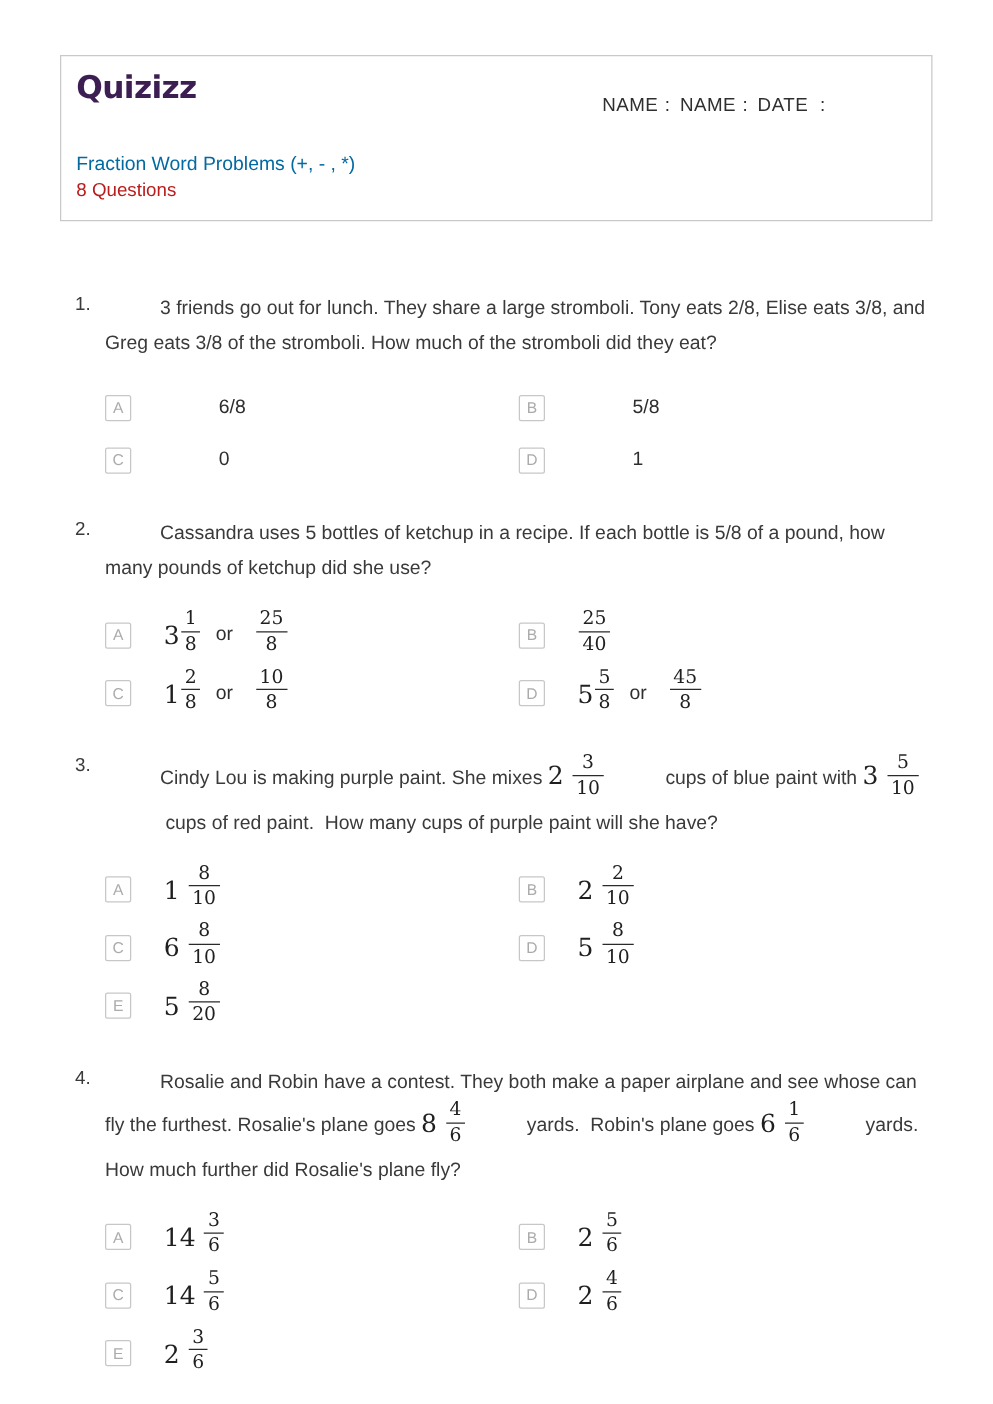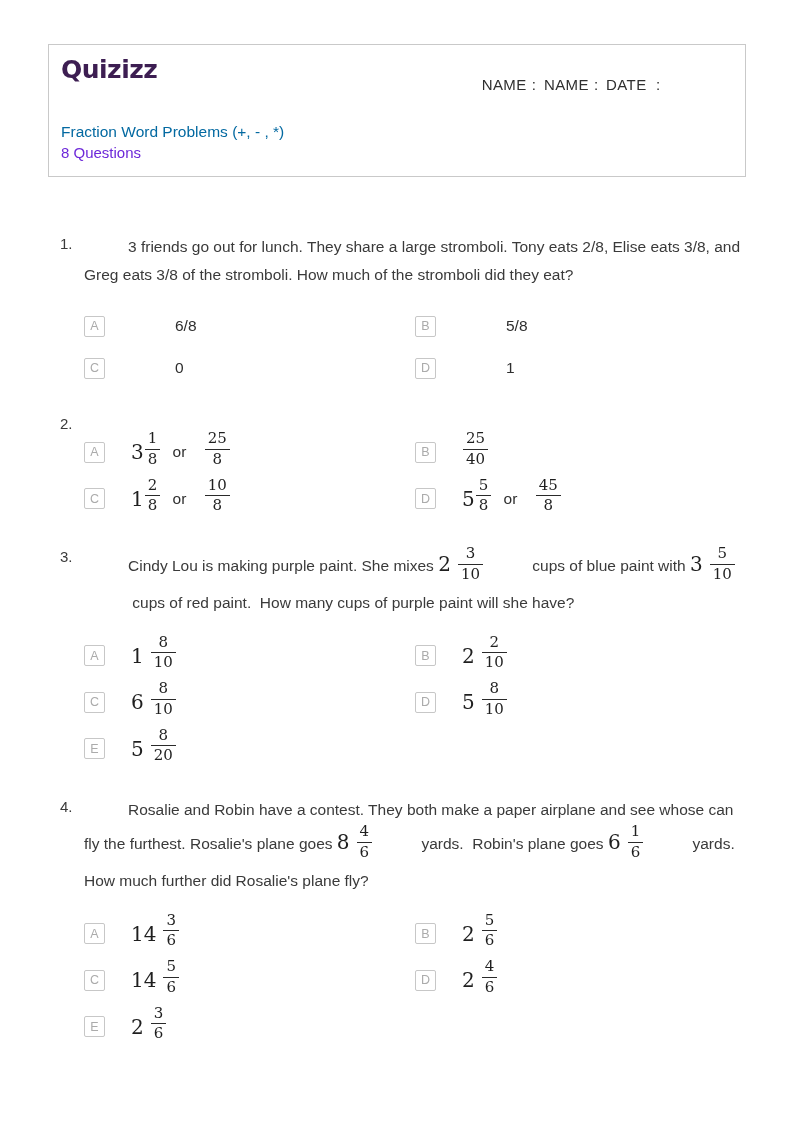--- a/index.html
+++ b/index.html
@@ -19,21 +19,21 @@
     padding:12px 12px 13px 12px;
   }
   .header-left { display:flex; flex-direction:column; justify-content:space-between; }
   .logo {
     font-family:"DejaVu Sans", sans-serif;
     font-weight:700; font-size:25px; letter-spacing:-0.5px;
     color:#3d1e52; line-height:1;
   }
   .title-block { line-height:1.35; }
   .quiz-title { font-size:15.5px; color:#0369a1; }
-  .quiz-subtitle { font-size:15px; color:#6d28d9; }
+  .quiz-subtitle { font-size:15px; color:#b91c1c; }
   .header-right { width:316px; display:flex; flex-direction:row; justify-content:center; padding:4px 0 2px 0; }
   .field-row { display:flex; align-items:flex-end; height:32px; }
   .field-label { width:50px; font-size:15px; color:#2f2f2f; letter-spacing:0.4px; }
   .field-colon { font-size:15px; color:#2f2f2f; margin-right:8px; }
   .field-line { flex:1; border-bottom:1px solid #c3c3c3; height:22px; }
 
   
   .questions { margin-top:56px; }
   .question { display:flex; align-items:flex-start; margin-bottom:24px; }
   .qnum { width:36px; flex:none; font-size:15px; color:#3a3a3a; padding-top:2px; padding-left:12px; }
@@ -130,20 +130,21 @@
               <span class="opt-content">
                 <span class="qt">1</span>
               </span>
             </div>
           </div>
         </div>
       </div>
       <div class="question">
         <div class="qnum">2.</div>
         <div class="qbody">
+          <div class="qtext"><span class="qt">Cassandra uses 5 bottles of ketchup in a recipe. If each bottle is 5/8 of a pound, how many pounds of ketchup did she use?</span></div>
           <div class="options">
             <div class="opt-row">
               <span class="opt-letter">A</span>
               <span class="opt-content">
                 <span class="math-int">3</span>
                 <span class="frac">
                   <span class="num">1</span>
                   <span class="den">8</span>
                 </span>
                 <span class="qt or-text"> or </span>

